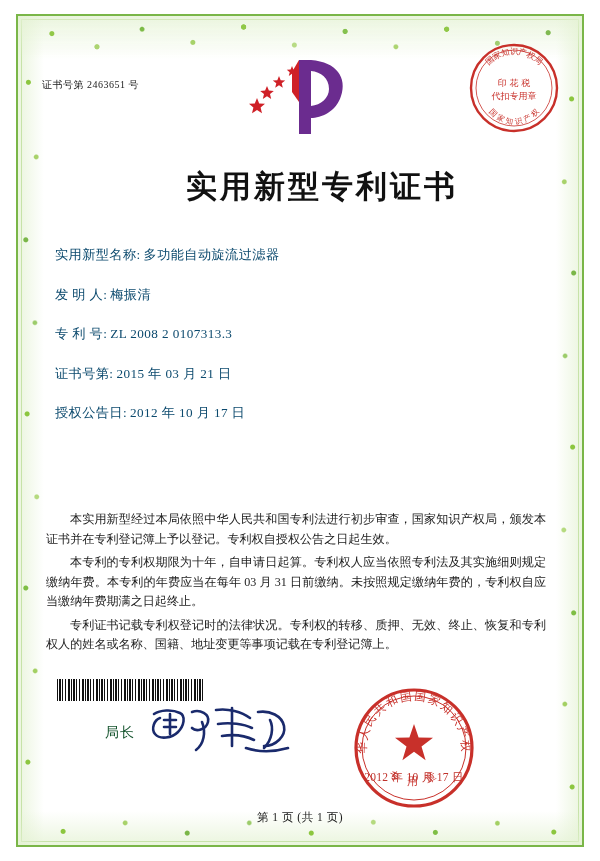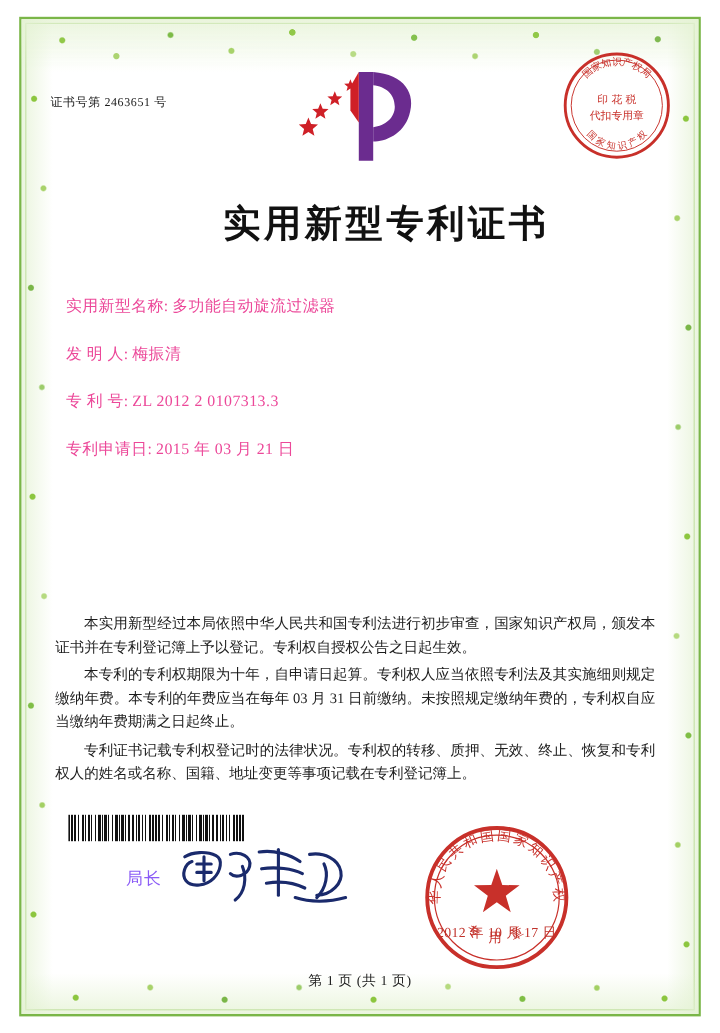--- a/index.html
+++ b/index.html
@@ -166,21 +166,21 @@
   }
 
   .fields {
     position: absolute;
     left: 55px;
     top: 246px;
     width: 470px;
   }
   .field-row {
     font-size: 13.2px;
-    color: #ec4899;
+    color: #0c4a6e;
     margin-bottom: 21.5px;
     white-space: nowrap;
     letter-spacing: 0.4px;
   }
   .field-label {
     display: inline-block;
   }
   .field-value {
     display: inline-block;
     padding-left: 3px;
@@ -215,21 +215,21 @@
       #111 11px 13px, #fff 13px 14px
     );
   }
 
   
   .director-label {
     position: absolute;
     left: 105px;
     top: 724px;
     font-size: 14px;
-    color: #8b5cf6;
+    color: #14532d;
     letter-spacing: 1px;
   }
   .signature {
     position: absolute;
     left: 146px;
     top: 700px;
     width: 150px;
     height: 62px;
   }
 
@@ -315,24 +315,27 @@
   <div class="main-title">实用新型专利证书</div>
 
   <div class="fields">
     <div class="field-row">
       <span class="field-label">实用新型名称:</span><span class="field-value">多功能自动旋流过滤器</span>
     </div>
     <div class="field-row">
       <span class="field-label">发 明 人:</span><span class="field-value">梅振清</span>
     </div>
     <div class="field-row">
-      <span class="field-label">专 利 号:</span><span class="field-value">ZL 2012 2 0107313.3</span>
-    </div>
-    <div class="field-row">
-      <span class="field-label">专利申请日:</span><span class="field-value">2015 年 03 月 21 日</span>
+      <span class="field-label">专 利 号:</span><span class="field-value">ZL 2008 2 0107313.3</span>
+    </div>
+    <div class="field-row">
+      <span class="field-label">证书号第:</span><span class="field-value">2015 年 03 月 21 日</span>
+    </div>
+    <div class="field-row">
+      <span class="field-label">授权公告日:</span><span class="field-value">2012 年 10 月 17 日</span>
     </div>
   </div>
 
   <div class="paragraphs">
     <p>本实用新型经过本局依照中华人民共和国专利法进行初步审查，国家知识产权局，颁发本证书并在专利登记簿上予以登记。专利权自授权公告之日起生效。</p>
     <p>本专利的专利权期限为十年，自申请日起算。专利权人应当依照专利法及其实施细则规定缴纳年费。本专利的年费应当在每年 03 月 31 日前缴纳。未按照规定缴纳年费的，专利权自应当缴纳年费期满之日起终止。</p>
     <p>专利证书记载专利权登记时的法律状况。专利权的转移、质押、无效、终止、恢复和专利权人的姓名或名称、国籍、地址变更等事项记载在专利登记簿上。</p>
   </div>
 
   <div class="barcode"></div>

